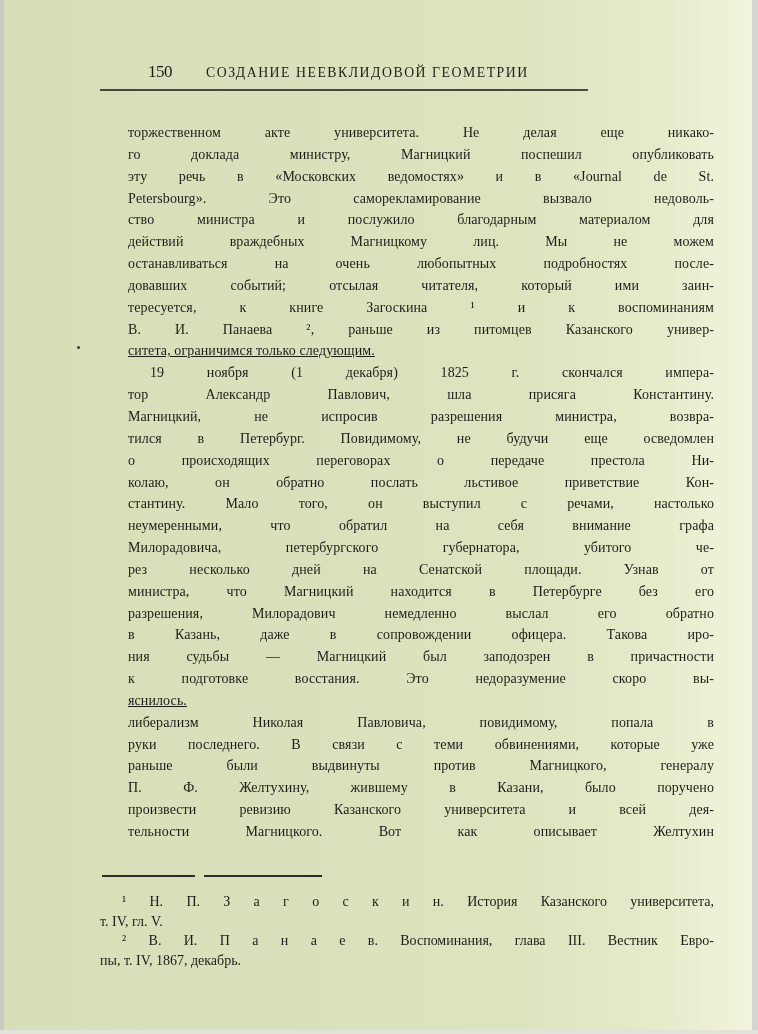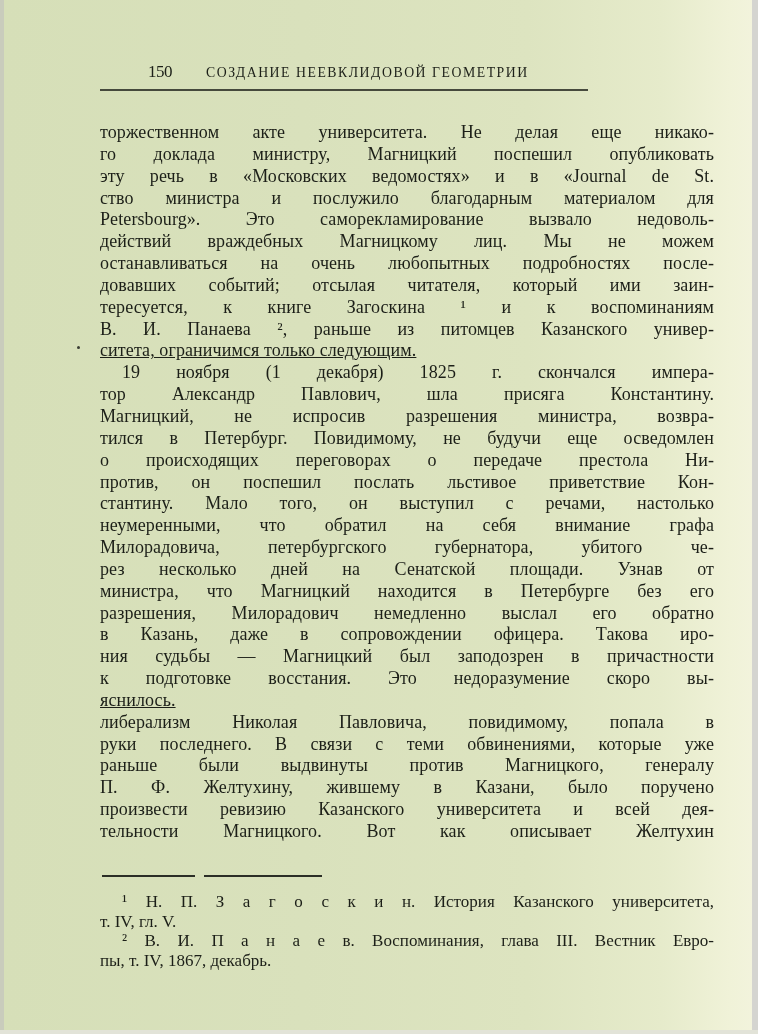--- a/index.html
+++ b/index.html
@@ -32,32 +32,32 @@
     font-variant: normal; transform: scaleX(0.95); transform-origin: left;
   }
   .head-rule {
     position: absolute; left: 100px; top: 89px; width: 488px; height: 2px;
     background: #2b2e26; opacity: 0.85;
   }
   .body-text {
     position: absolute; left: 100px; top: 122px; width: 614px;
   }
   .line {
-    height: 21.85px; line-height: 21.85px; font-size: 18px; white-space: nowrap;
-    text-align: justify; text-align-last: justify; letter-spacing: 0.1px;
+    height: 21.85px; line-height: 21.85px; font-size: 14px; white-space: nowrap;
+    text-align: justify; text-align-last: justify; letter-spacing: 0.1px; margin-left: 28px;
   }
   .line.last { text-align-last: left; text-decoration: underline; }
   .line.indent { padding-left: 22px; }
   .fn-rules { position: absolute; left: 102px; top: 875px; height: 2px; width: 230px; }
   .fn-rule { position: absolute; top: 0; height: 2px; background: #2b2e26; }
   .footnotes {
     position: absolute; left: 100px; top: 892px; width: 614px;
   }
   .fline {
-    height: 19.5px; line-height: 19.5px; font-size: 17px; white-space: nowrap;
+    height: 19.5px; line-height: 19.5px; font-size: 14px; white-space: nowrap;
     text-align: justify; text-align-last: justify;
   }
   .fline.last { text-align-last: left; }
   .fline.indent { padding-left: 22px; }
   .speck {
     position: absolute; left: 77px; top: 346px; width: 3px; height: 3px; border-radius: 50%;
     background: #3a3d33;
   }
 </style>
 </head>
@@ -72,34 +72,34 @@
   <span class="running-title">СОЗДАНИЕ НЕЕВКЛИДОВОЙ ГЕОМЕТРИИ</span>
 </div>
 <div class="head-rule"></div>
 
 <div class="speck"></div>
 
 <div class="body-text" id="body-text">
     <div class="line">торжественном акте университета. Не делая еще никако-</div>
     <div class="line">го доклада министру, Магницкий поспешил опубликовать</div>
     <div class="line">эту речь в «Московских ведомостях» и в «Journal de St.</div>
+    <div class="line">Petersbourg». Это саморекламирование вызвало недоволь-</div>
     <div class="line">ство министра и послужило благодарным материалом для</div>
-    <div class="line">Petersbourg». Это саморекламирование вызвало недоволь-</div>
     <div class="line">действий враждебных Магницкому лиц. Мы не можем</div>
     <div class="line">останавливаться на очень любопытных подробностях после-</div>
     <div class="line">довавших событий; отсылая читателя, который ими заин-</div>
     <div class="line">тересуется, к книге Загоскина ¹ и к воспоминаниям</div>
     <div class="line">В. И. Панаева ², раньше из питомцев Казанского универ-</div>
     <div class="line last">ситета, ограничимся только следующим.</div>
     <div class="line indent">19 ноября (1 декабря) 1825 г. скончался импера-</div>
     <div class="line">тор Александр Павлович, шла присяга Константину.</div>
     <div class="line">Магницкий, не испросив разрешения министра, возвра-</div>
     <div class="line">тился в Петербург. Повидимому, не будучи еще осведомлен</div>
     <div class="line">о происходящих переговорах о передаче престола Ни-</div>
-    <div class="line">против, он поспешил послать льстивое приветствие Кон-</div>
+    <div class="line">колаю, он обратно послать льстивое приветствие Кон-</div>
     <div class="line">стантину. Мало того, он выступил с речами, настолько</div>
     <div class="line">неумеренными, что обратил на себя внимание графа</div>
     <div class="line">Милорадовича, петербургского губернатора, убитого че-</div>
     <div class="line">рез несколько дней на Сенатской площади. Узнав от</div>
     <div class="line">министра, что Магницкий находится в Петербурге без его</div>
     <div class="line">разрешения, Милорадович немедленно выслал его обратно</div>
     <div class="line">в Казань, даже в сопровождении офицера. Такова иро-</div>
     <div class="line">ния судьбы — Магницкий был заподозрен в причастности</div>
     <div class="line">к подготовке восстания. Это недоразумение скоро вы-</div>
     <div class="line last">яснилось.</div>

